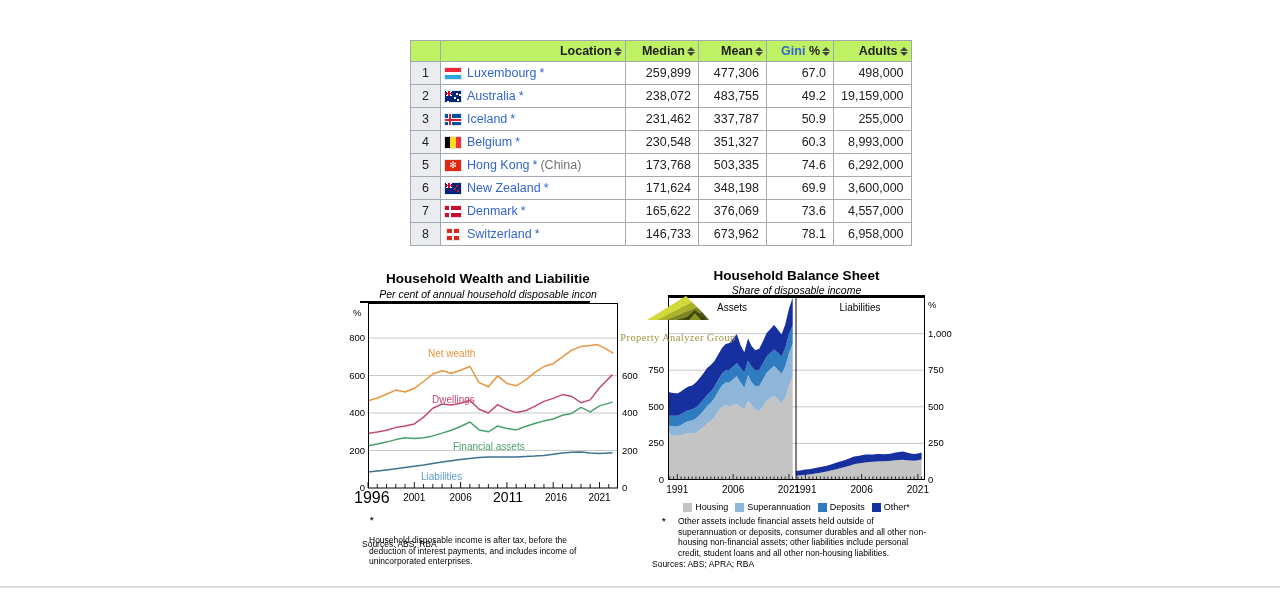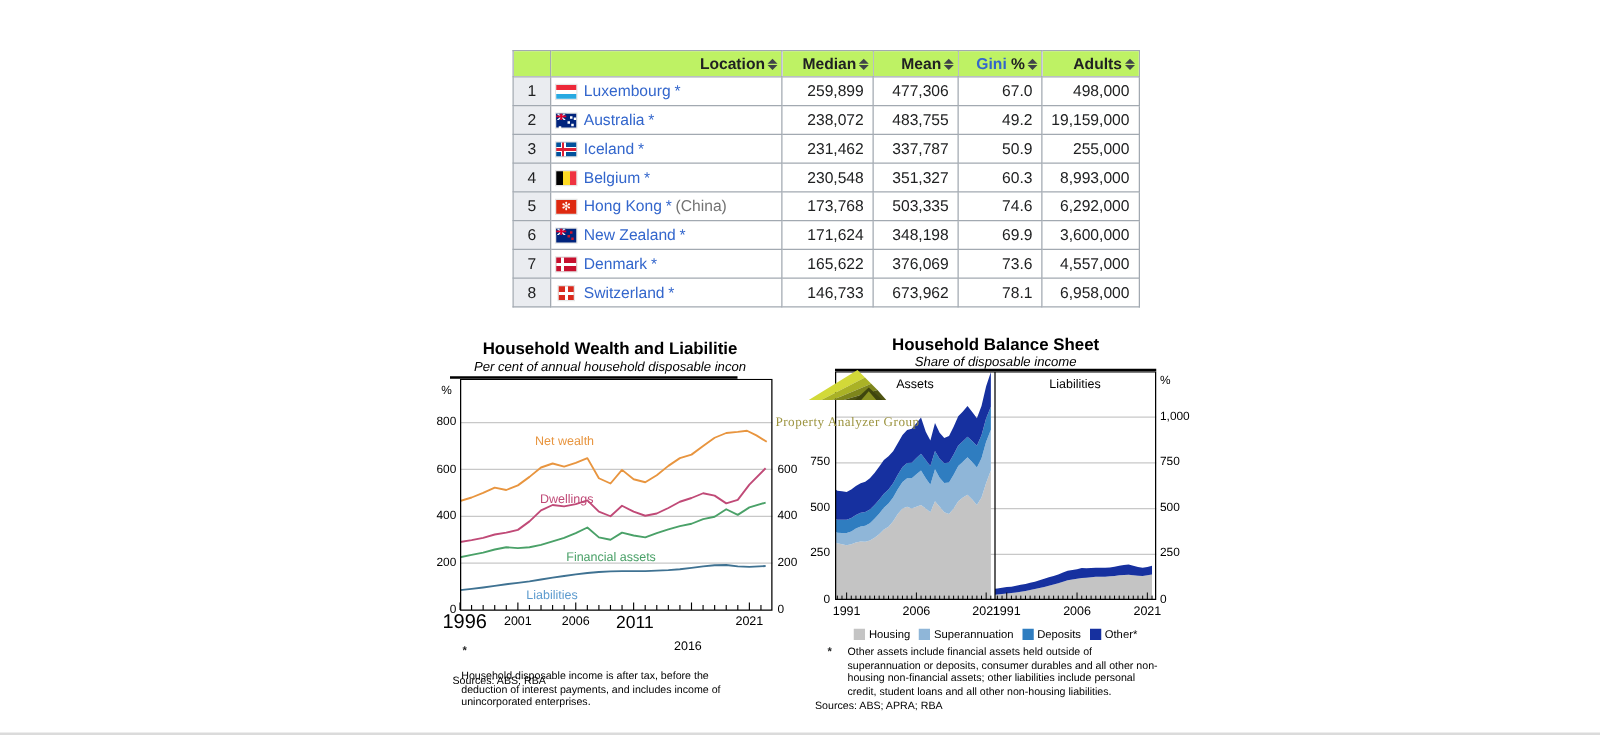--- a/index.html
+++ b/index.html
@@ -319,21 +319,21 @@
       <div class="al" style="left: -3px; width: 18px; text-align: right; top: 176.5px;">200</div>
       <div class="al" style="left: -3px; width: 18px; text-align: right; top: 214px;">0</div>
       <div class="al" style="left: 272px; top: 101.5px;">600</div>
       <div class="al" style="left: 272px; top: 139px;">400</div>
       <div class="al" style="left: 272px; top: 176.5px;">200</div>
       <div class="al" style="left: 272px; top: 214px;">0</div>
       <div class="al" style="left: 4px; width: 28px; text-align: right; top: 224px; font-size: 16px;">1996</div>
       <div class="al" style="left: 50.3px; width: 28px; text-align: center; top: 224px; font-size: 10px;">2001</div>
       <div class="al" style="left: 96.6px; width: 28px; text-align: center; top: 224px; font-size: 10px;">2006</div>
       <div class="al" style="left: 142.9px; width: 28px; text-align: center; top: 224px; font-size: 14px;">2011</div>
-      <div class="al" style="left: 189.2px; width: 28px; text-align: left; top: 224px; font-size: 10px; margin-top: 20px;">2016</div>
+      <div class="al" style="left: 189.2px; width: 28px; text-align: right; top: 224px; font-size: 10px;">2016</div>
       <div class="al" style="left: 235.5px; width: 28px; text-align: center; top: 224px; font-size: 10px;">2021</div>
       <div class="slabel" style="left: 78px; top: 80px; color: rgb(232, 149, 63);">Net wealth</div>
       <div class="slabel" style="left: 82px; top: 126px; color: rgb(192, 74, 119);">Dwellings</div>
       <div class="slabel" style="left: 103px; top: 173px; color: rgb(74, 161, 104);">Financial assets</div>
       <div class="slabel" style="left: 71px; top: 203px; color: rgb(93, 155, 206);">Liabilities</div>
     </div>
 
   <div class="chart" id="chartR">
     <div class="ctitle">Household Balance Sheet</div>
     <div class="csub">Share of disposable income</div>

